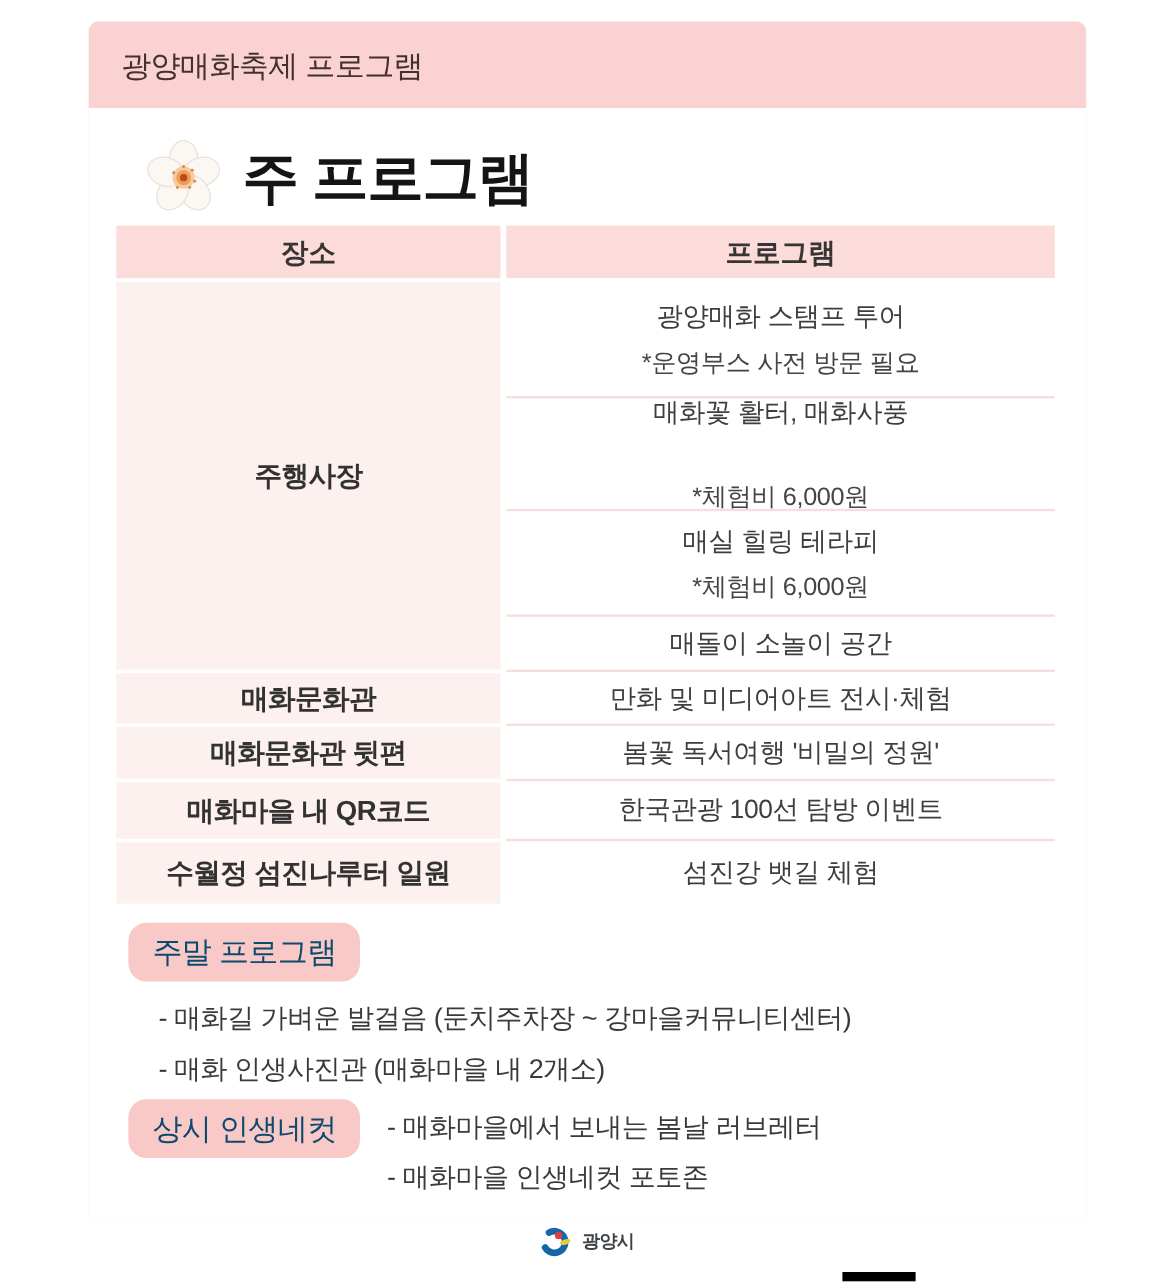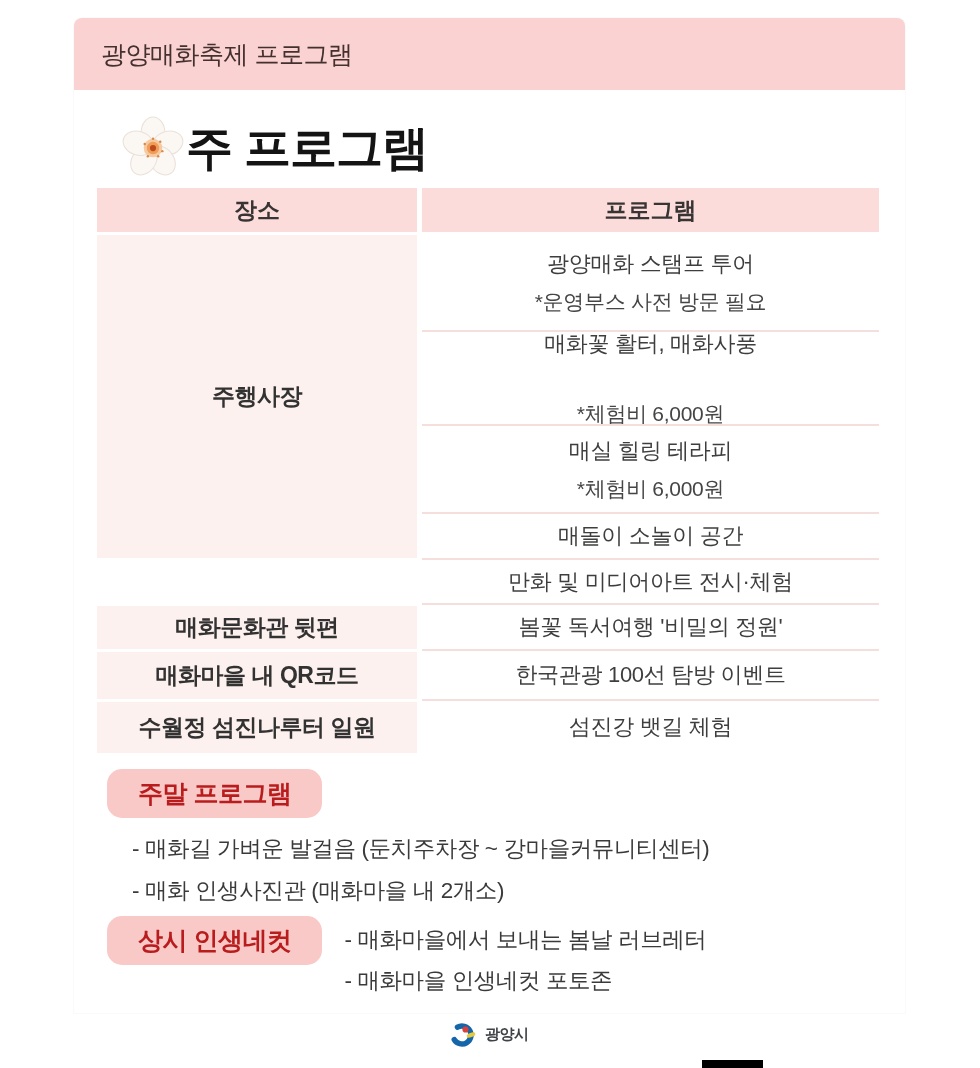--- a/index.html
+++ b/index.html
@@ -30,21 +30,21 @@
     box-shadow:0 0 0 1px rgba(0,0,0,0.02);
   }
   .banner{
     position:absolute;left:0;top:0;width:100%;height:72px;
     background:#f9d2d1;border-radius:8px 8px 0 0;
     display:flex;align-items:center;padding-left:27px;
     font-size:25px;font-weight:500;color:#43302f;letter-spacing:-0.5px;text-align:right;
   }
   .title-row{
     position:absolute;left:46px;top:90px;height:78px;
-    display:flex;align-items:center;gap:0;
+    display:flex;align-items:center;gap:16px;
   }
   .flower{width:66px;height:66px;flex:0 0 auto;}
   .page-title{
     font-size:47px;font-weight:900;color:#141414;letter-spacing:-1px;
     margin:0;line-height:1;
   }
   
   .ptable{
     position:absolute;left:23px;top:170px;width:782px;
     display:grid;grid-template-columns:320px 457px;column-gap:5px;
@@ -54,21 +54,21 @@
   .cell{display:flex;flex-direction:column;align-items:center;justify-content:center;text-align:center;}
   .th{background:#fbdcda;font-weight:700;color:#383434;font-size:23px;}
   .loc{background:#fdf1ef;font-weight:700;color:#323232;font-size:23px;letter-spacing:-0.5px;}
   .prog{background:#ffffff;letter-spacing:-0.3px;}
   .wsep{border-top:3px solid #ffffff;}
   .psep{border-top:2px solid #f5dfdd;}
   .prog .note{margin-top:9px;font-size:21px;color:#454545;}
   
   .pill{
     display:inline-block;background:#f9c9c8;border-radius:15px;
-    padding:8px 31px;font-size:25px;font-weight:700;color:#b91c1c;letter-spacing:-0.5px;
+    padding:8px 20px;font-size:25px;font-weight:400;color:#0c4a6e;letter-spacing:-0.5px;
   }
   .weekend-pill{position:absolute;left:33px;top:751px;}
   .weekend-list{position:absolute;left:58px;top:810px;font-size:22.5px;color:#3a3a3a;line-height:42px;letter-spacing:-0.4px;}
   .always-row{position:absolute;left:33px;top:898px;display:flex;align-items:flex-start;gap:22px;}
   .always-row .pill{flex:0 0 auto;}
   .always-list{font-size:22.5px;color:#3a3a3a;line-height:41px;letter-spacing:-0.4px;padding-top:3px;}
   
   .footer-logo{
     position:absolute;left:448px;top:1019px;display:flex;align-items:center;gap:7px;
   }
@@ -127,20 +127,21 @@
         <div class="note">*체험비 6,000원</div>
       </div>
       <div class="cell prog psep" style="grid-column:2;grid-row:4;">
         <div>매실 힐링 테라피</div>
         <div class="note">*체험비 6,000원</div>
       </div>
       <div class="cell prog psep" style="grid-column:2;grid-row:5;">
         <div>매돌이 소놀이 공간</div>
       </div>
 
+      <div class="cell loc wsep" style="grid-column:1;grid-row:6;">매화문화관</div>
       <div class="cell prog psep" style="grid-column:2;grid-row:6;">만화 및 미디어아트 전시·체험</div>
 
       <div class="cell loc wsep" style="grid-column:1;grid-row:7;">매화문화관 뒷편</div>
       <div class="cell prog psep" style="grid-column:2;grid-row:7;">봄꽃 독서여행 '비밀의 정원'</div>
 
       <div class="cell loc wsep" style="grid-column:1;grid-row:8;">매화마을 내 QR코드</div>
       <div class="cell prog psep" style="grid-column:2;grid-row:8;">한국관광 100선 탐방 이벤트</div>
 
       <div class="cell loc wsep" style="grid-column:1;grid-row:9;">수월정 섬진나루터 일원</div>
       <div class="cell prog psep" style="grid-column:2;grid-row:9;">섬진강 뱃길 체험</div>

